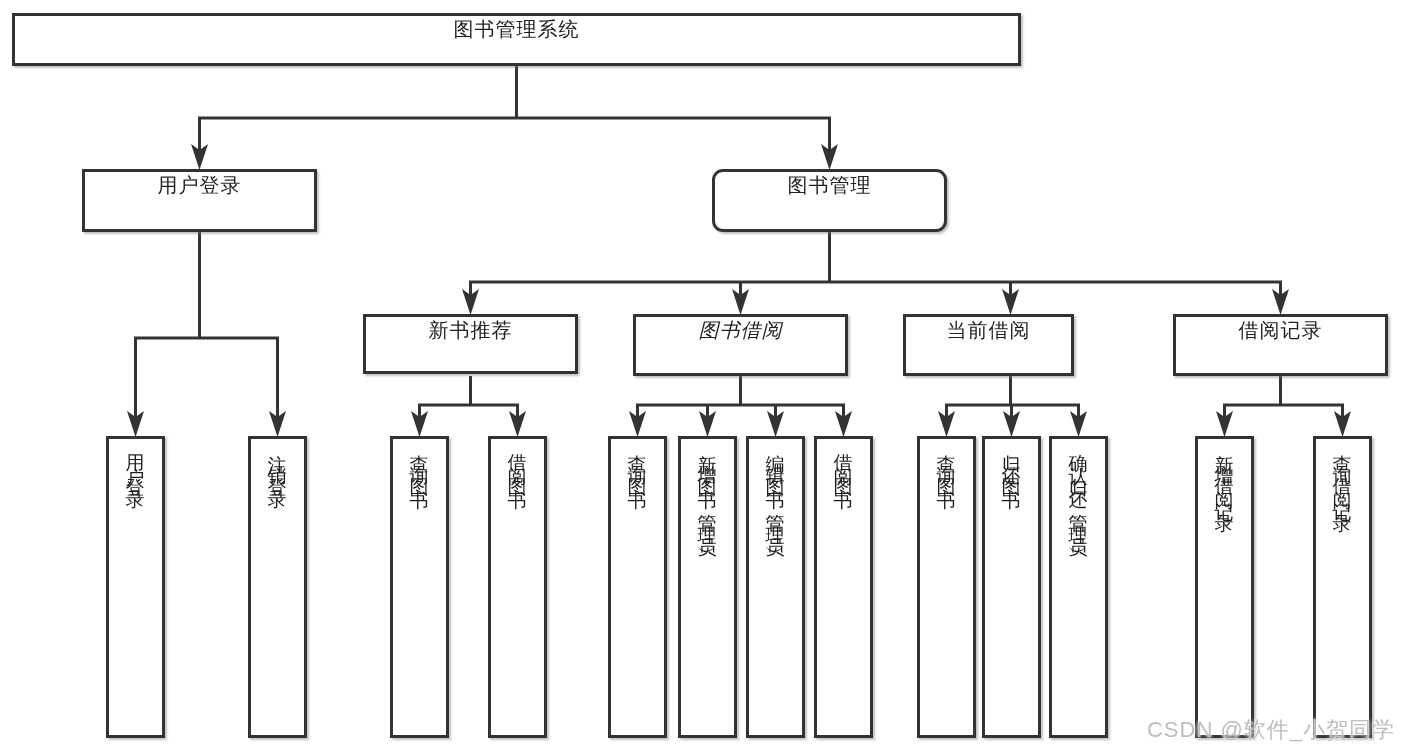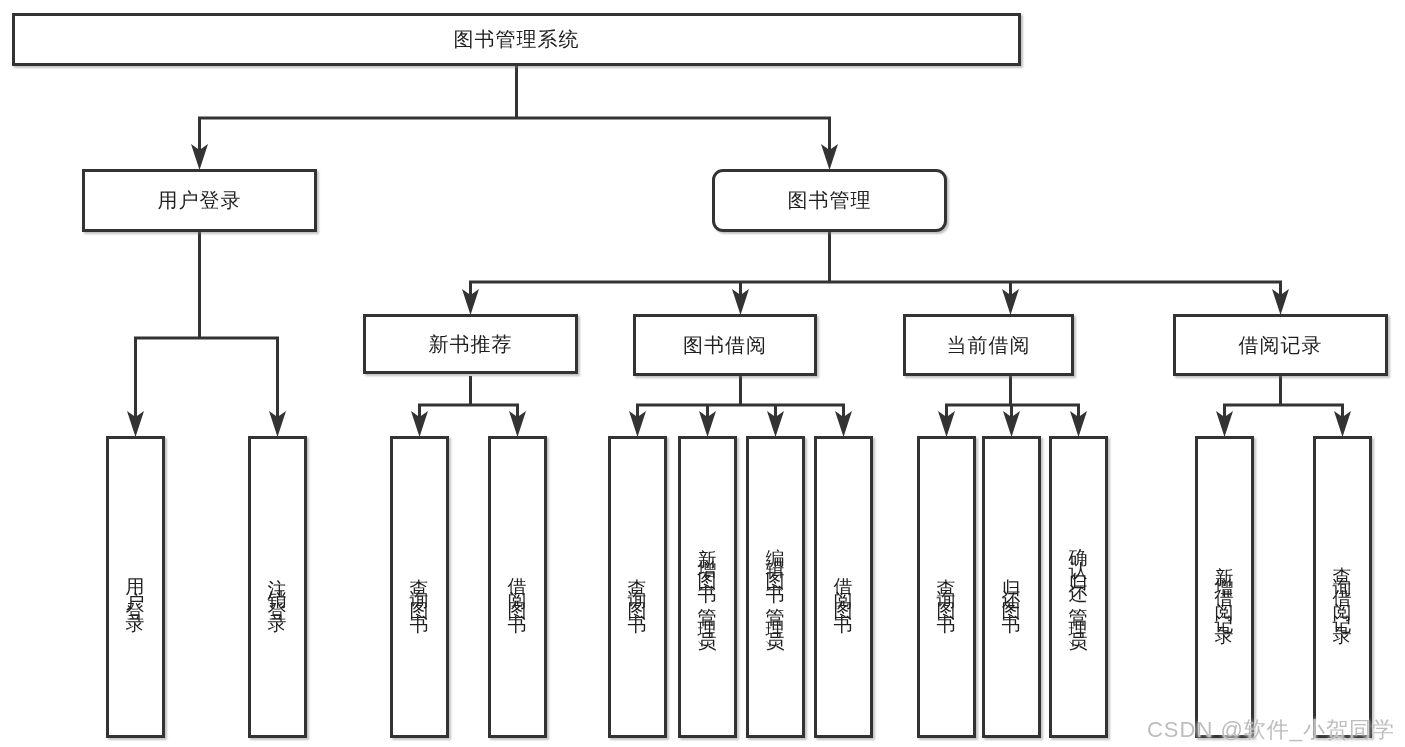--- a/index.html
+++ b/index.html
@@ -22,21 +22,20 @@
     width: 1405px;
     height: 747px;
     pointer-events: none;
   }
   .node {
     position: absolute;
     box-sizing: border-box;
     border: 3px solid var(--border-color, #333333);
     background: #ffffff;
     display: flex;
-    align-items: center;
     justify-content: center;
     color: var(--text-color, #1f1f1f);
     box-shadow: 2px 2px 2px rgba(120,120,120,0.45);
   }
   .node.horizontal .label {
     font-size: 20px;
     letter-spacing: 1px;
     white-space: nowrap;
   }
   .node.vertical .label {
@@ -122,21 +121,21 @@
     </div>
     <div class="node horizontal" style="left: 82px; top: 169px; width: 235px; height: 63px;">
       <span class="label">用户登录</span>
     </div>
     <div class="node horizontal" style="left: 712px; top: 169px; width: 235px; height: 63px; border-radius: 11px;">
       <span class="label">图书管理</span>
     </div>
     <div class="node horizontal" style="left: 363px; top: 314px; width: 215px; height: 60px;">
       <span class="label">新书推荐</span>
     </div>
-    <div class="node horizontal" style="left: 633px; top: 314px; width: 184px; height: 62px;">
+    <div class="node horizontal" style="left: 633px; top: 314px; width: 215px; height: 62px; font-style: italic;">
       <span class="label">图书借阅</span>
     </div>
     <div class="node horizontal" style="left: 903px; top: 314px; width: 171px; height: 62px;">
       <span class="label">当前借阅</span>
     </div>
     <div class="node horizontal" style="left: 1173px; top: 314px; width: 215px; height: 62px;">
       <span class="label">借阅记录</span>
     </div>
     <div class="node vertical" style="left: 106px; top: 436px; width: 59px; height: 302px;">
       <span class="label">用户登录</span>

